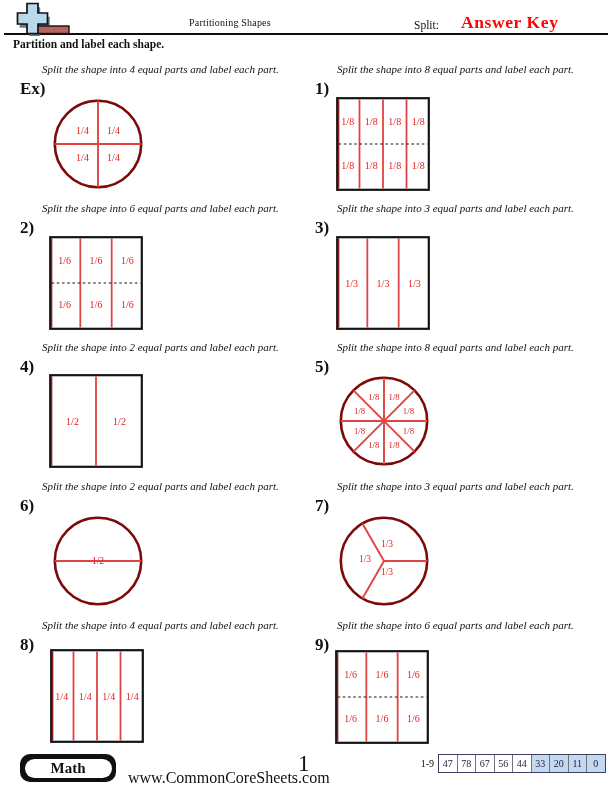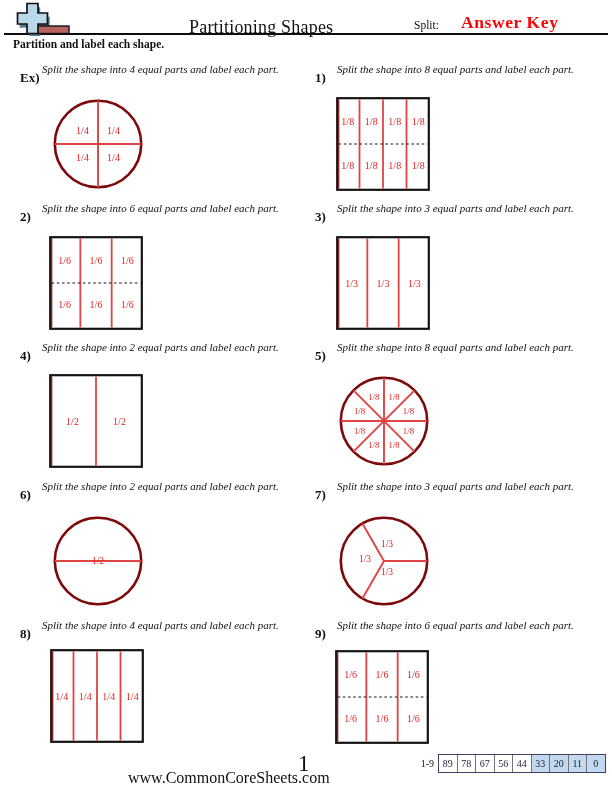--- a/index.html
+++ b/index.html
@@ -2,28 +2,28 @@
 <html><head>
 <meta charset="utf-8">
 <style>
   html,body{margin:0;padding:0;background:#ffffff;}
   .page{position:relative;width:612px;height:792px;background:#fff;
         font-family:"Liberation Serif",serif;color:#111;overflow:hidden;}
 
   
   .logo{position:absolute;left:6px;top:1px;z-index:2;}
   .header-rule{position:absolute;left:4px;top:33px;width:604px;height:2.4px;background:#0d0d0d;}
-  .title{position:absolute;left:189px;top:17px;font-size:18px;letter-spacing:.2px;}
+  .title{position:absolute;left:189px;top:17px;font-size:10px;letter-spacing:.2px;}
   .name-label{position:absolute;left:414px;top:19px;font-size:11.5px;}
   .answer-key{position:absolute;left:461px;top:12px;font-size:17.5px;font-weight:bold;letter-spacing:.6px;}
   .instruction{position:absolute;left:13px;top:38px;font-size:11.5px;font-weight:bold;}
 
   
   .problem{position:absolute;width:292px;height:136px;}
-  .pnum{position:absolute;left:2px;top:7px;font-size:13px;font-weight:bold;}
+  .pnum{position:absolute;left:2px;top:16px;font-size:17px;font-weight:bold;}
   .prompt{margin-left:24px;width:252px;font-size:11px;font-style:italic;line-height:13.5px;font-family:Liberation Serif, serif;}
   .shape{position:absolute;}
   .shape svg{display:block;}
 
   
   .math-pill{position:absolute;left:20px;top:754px;width:96px;height:28px;background:#101010;
              border-radius:10px;display:flex;align-items:center;justify-content:center;}
   .math-inner{width:87px;height:19px;background:#fff;border-radius:10px;display:flex;
               align-items:center;justify-content:center;}
   .math-inner span{font-size:15px;font-weight:bold;line-height:1;}
@@ -221,25 +221,30 @@
           <text x="15.666666666666666" y="24.44" text-anchor="middle" dominant-baseline="central" fill="#e01f1f" font-size="10" font-family="&quot;Liberation Serif&quot;, serif">1/6</text>
           <text x="15.666666666666666" y="68.62" text-anchor="middle" dominant-baseline="central" fill="#e01f1f" font-size="10" font-family="&quot;Liberation Serif&quot;, serif">1/6</text>
           <text x="47" y="24.44" text-anchor="middle" dominant-baseline="central" fill="#e01f1f" font-size="10" font-family="&quot;Liberation Serif&quot;, serif">1/6</text>
           <text x="47" y="68.62" text-anchor="middle" dominant-baseline="central" fill="#e01f1f" font-size="10" font-family="&quot;Liberation Serif&quot;, serif">1/6</text>
           <text x="78.33333333333333" y="24.44" text-anchor="middle" dominant-baseline="central" fill="#e01f1f" font-size="10" font-family="&quot;Liberation Serif&quot;, serif">1/6</text>
           <text x="78.33333333333333" y="68.62" text-anchor="middle" dominant-baseline="central" fill="#e01f1f" font-size="10" font-family="&quot;Liberation Serif&quot;, serif">1/6</text>
         </svg>
       </div>
   </div>
 
+  <div class="math-pill">
+    <div class="math-inner">
+        <span>Math</span>
+      </div>
+  </div>
   <div class="website">www.CommonCoreSheets.com</div>
   <div class="pagenum">1</div>
   <div class="score-label">1-9</div>
   <div class="score-table">
-    <span class="score-cell">89</span>
+    <span class="score-cell">47</span>
     <span class="score-cell">78</span>
     <span class="score-cell">67</span>
     <span class="score-cell">56</span>
     <span class="score-cell">44</span>
     <span class="score-cell" style="background: rgb(195, 217, 240);">33</span>
     <span class="score-cell" style="background: rgb(195, 217, 240);">20</span>
     <span class="score-cell" style="background: rgb(195, 217, 240);">11</span>
     <span class="score-cell" style="background: rgb(195, 217, 240);">0</span>
   </div>
 

